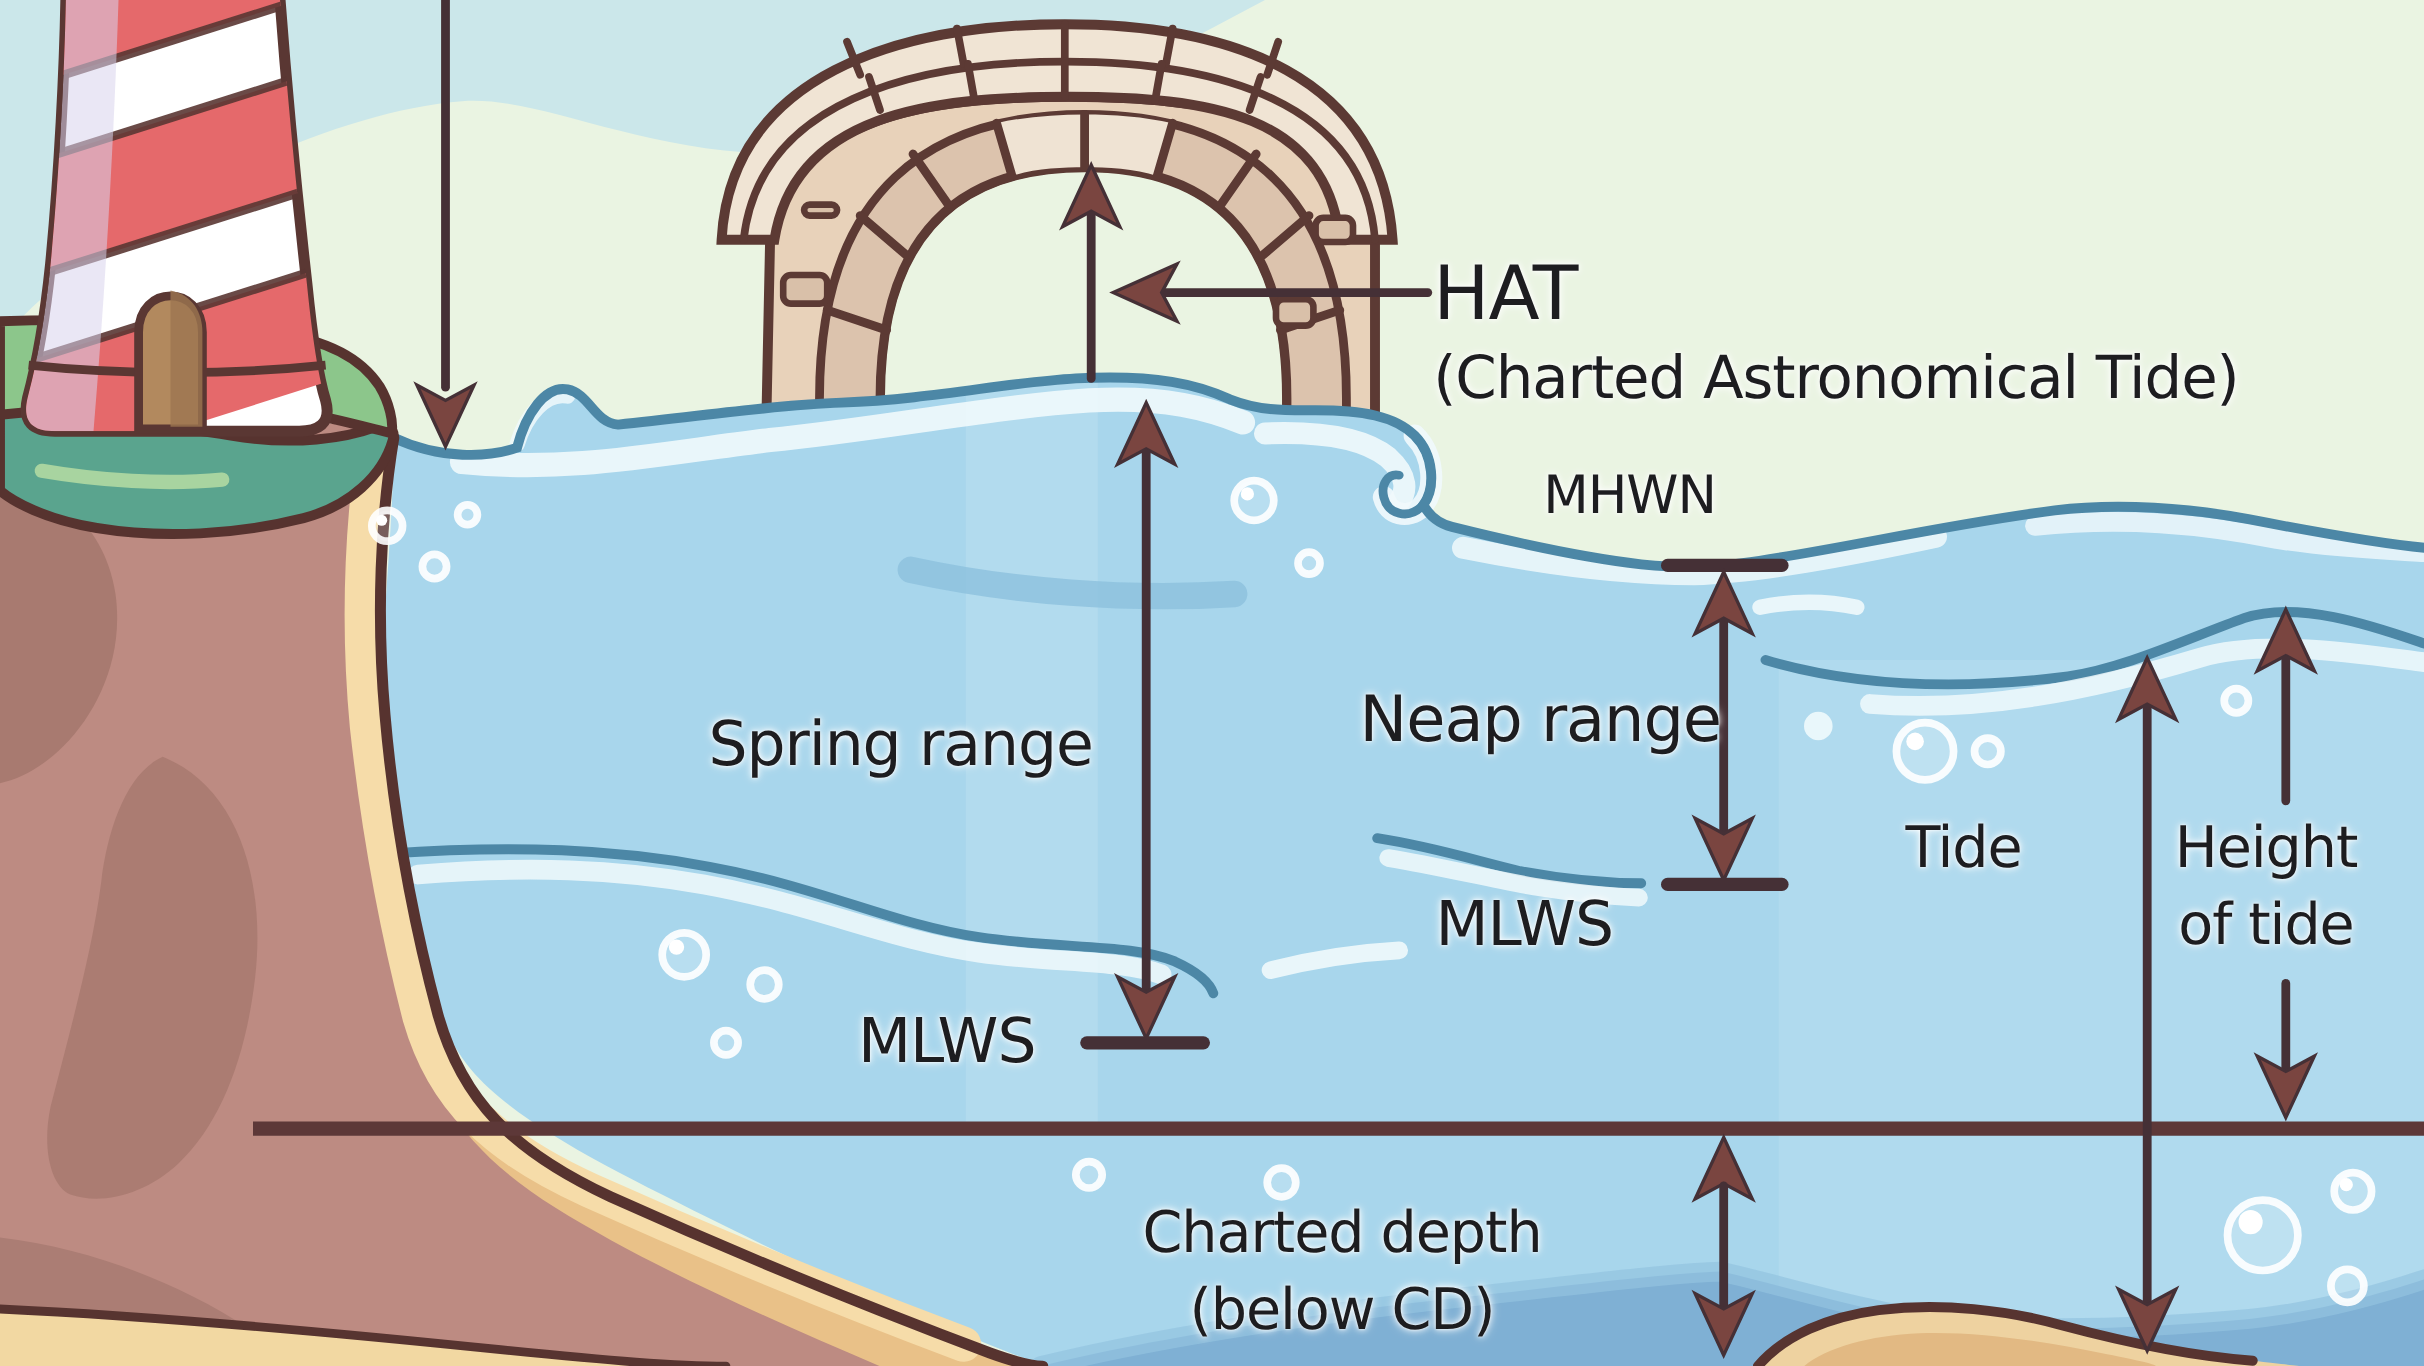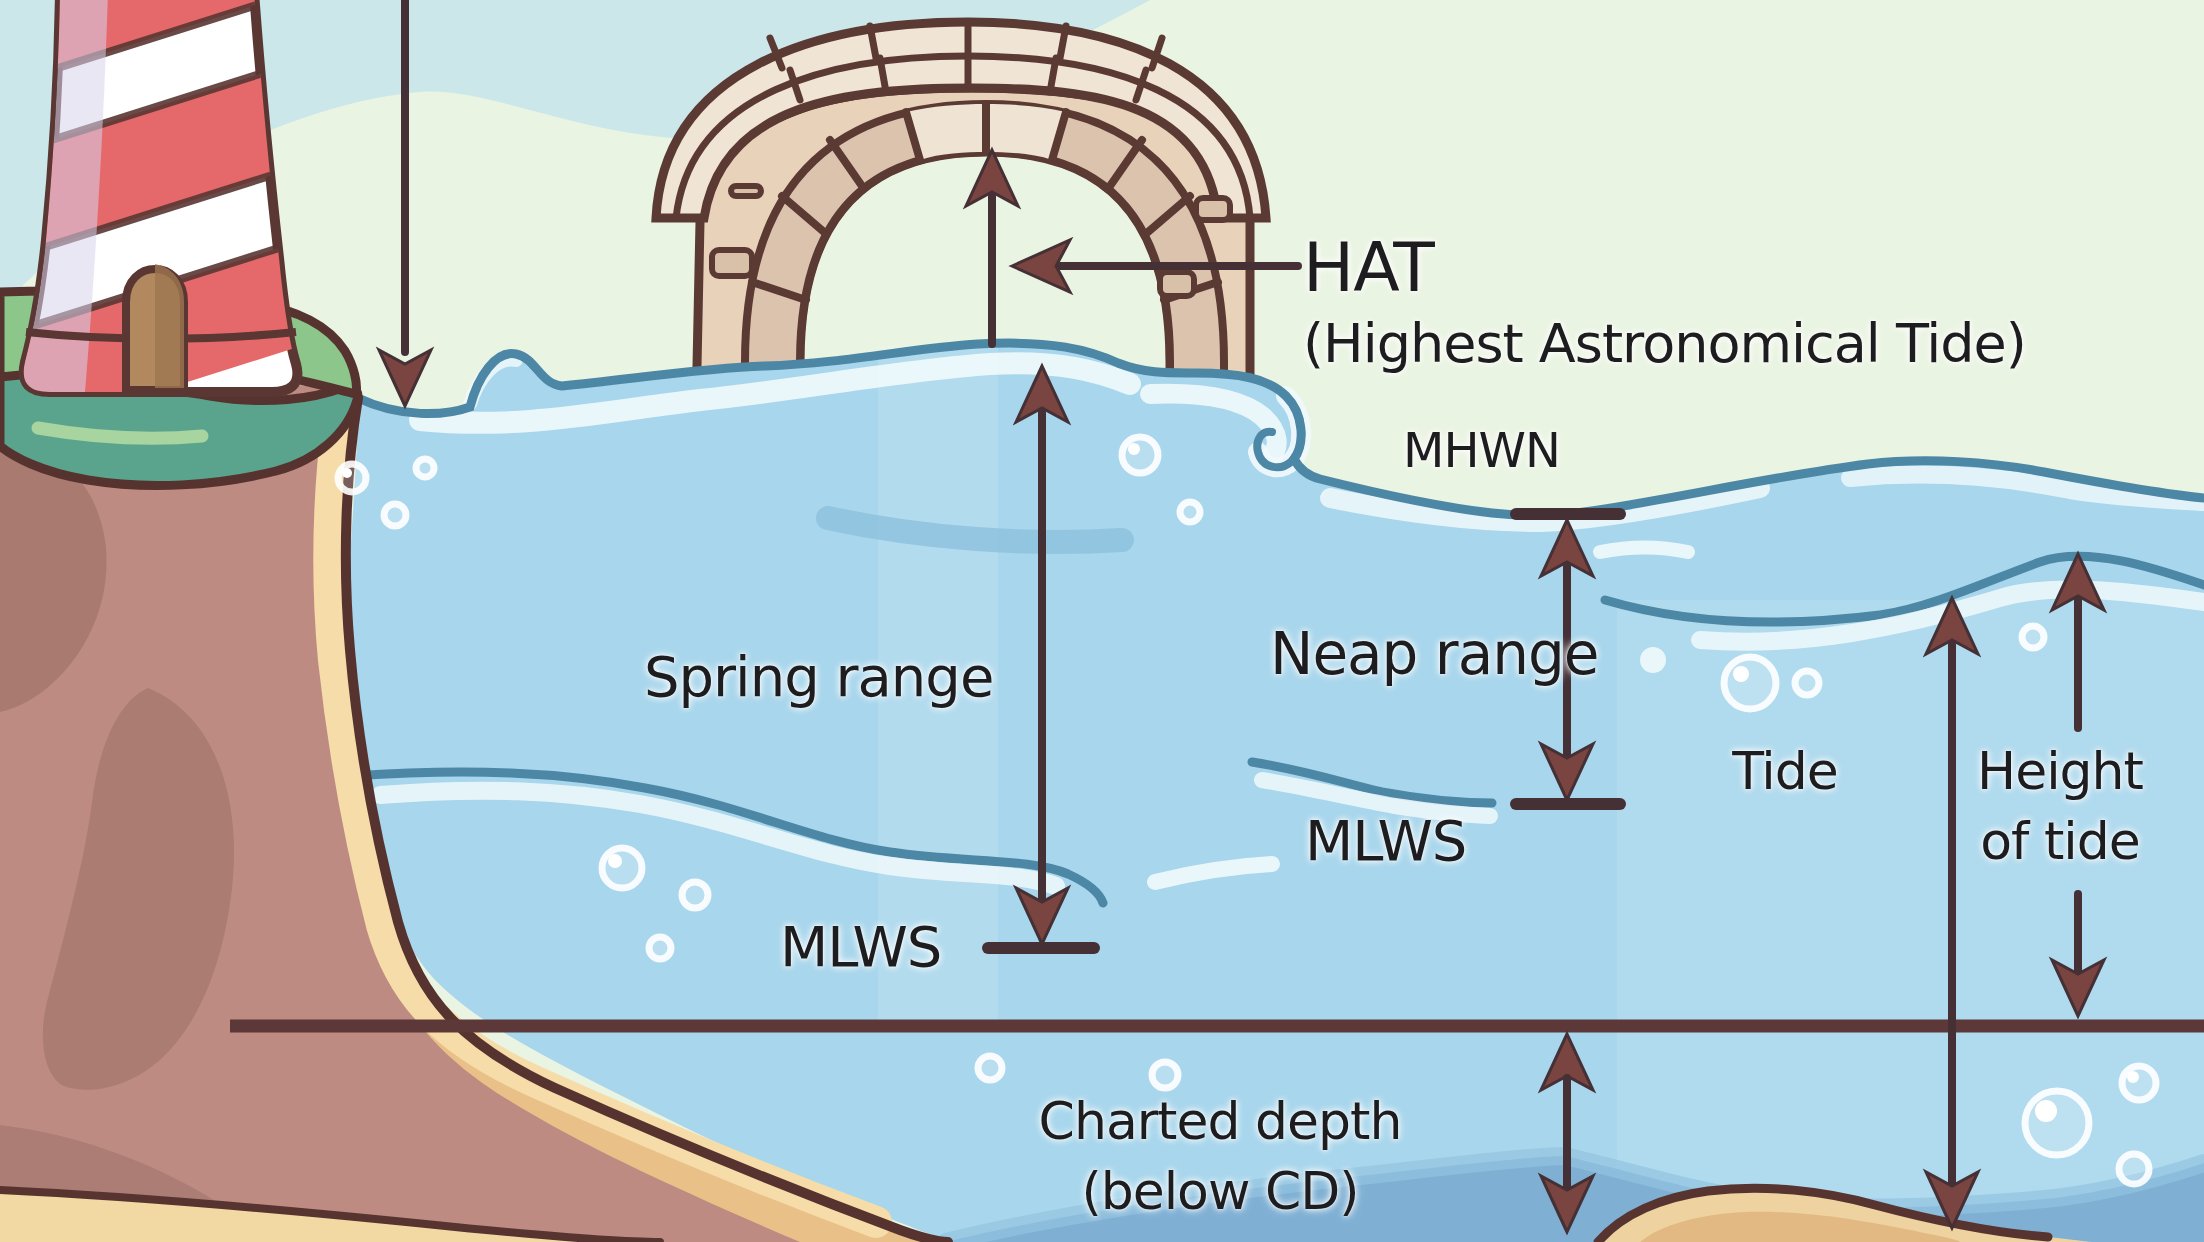--- a/index.html
+++ b/index.html
@@ -248,23 +248,23 @@
 
     <g>
       <polygon points="1567,1034 1541,1090 1567,1076 1593,1090" fill="#7a4540" stroke="#453036" stroke-width="3"></polygon>
       <line x1="1567" y1="1078" x2="1567" y2="1188" stroke="#453036" stroke-width="8"></line>
       <polygon points="1567,1232 1541,1176 1567,1190 1593,1176" fill="#7a4540" stroke="#453036" stroke-width="3"></polygon>
     </g>
   </g>
 </svg>
 
 <div class="lbl" style="left:1303px;top:228px;font-size:68px;">HAT</div>
-<div class="lbl" style="left:1303px;top:312px;font-size:54px;">(Highest Astronomical Tide)</div>
+<div class="lbl" style="left:1303px;top:312px;font-size:54px;">(Charted Astronomical Tide)</div>
 <div class="lbl" style="left:1368px;top:422px;font-size:48px;margin-left:35px;">MHWN</div>
-<div class="lbl" style="left:1270px;top:620px;font-size:58px;text-align:right;">Neap range</div>
+<div class="lbl" style="left:1236px;top:620px;font-size:58px;text-align:right;">Neap range</div>
 <div class="lbl" style="left:644px;top:644px;font-size:56px;">Spring range</div>
 <div class="lbl" style="left:1305px;top:808px;font-size:56px;">MLWS</div>
 <div class="lbl" style="left:780px;top:914px;font-size:56px;">MLWS</div>
 
 <div class="lbl c" style="left:1630px;top:736px;width:310px;font-size:52px;line-height:1.35;">
   <div>Tide</div>
 </div>
 <div class="lbl c" style="left:1905px;top:736px;width:310px;font-size:52px;line-height:1.35;">
   <div>Height</div>
   <div>of tide</div>

